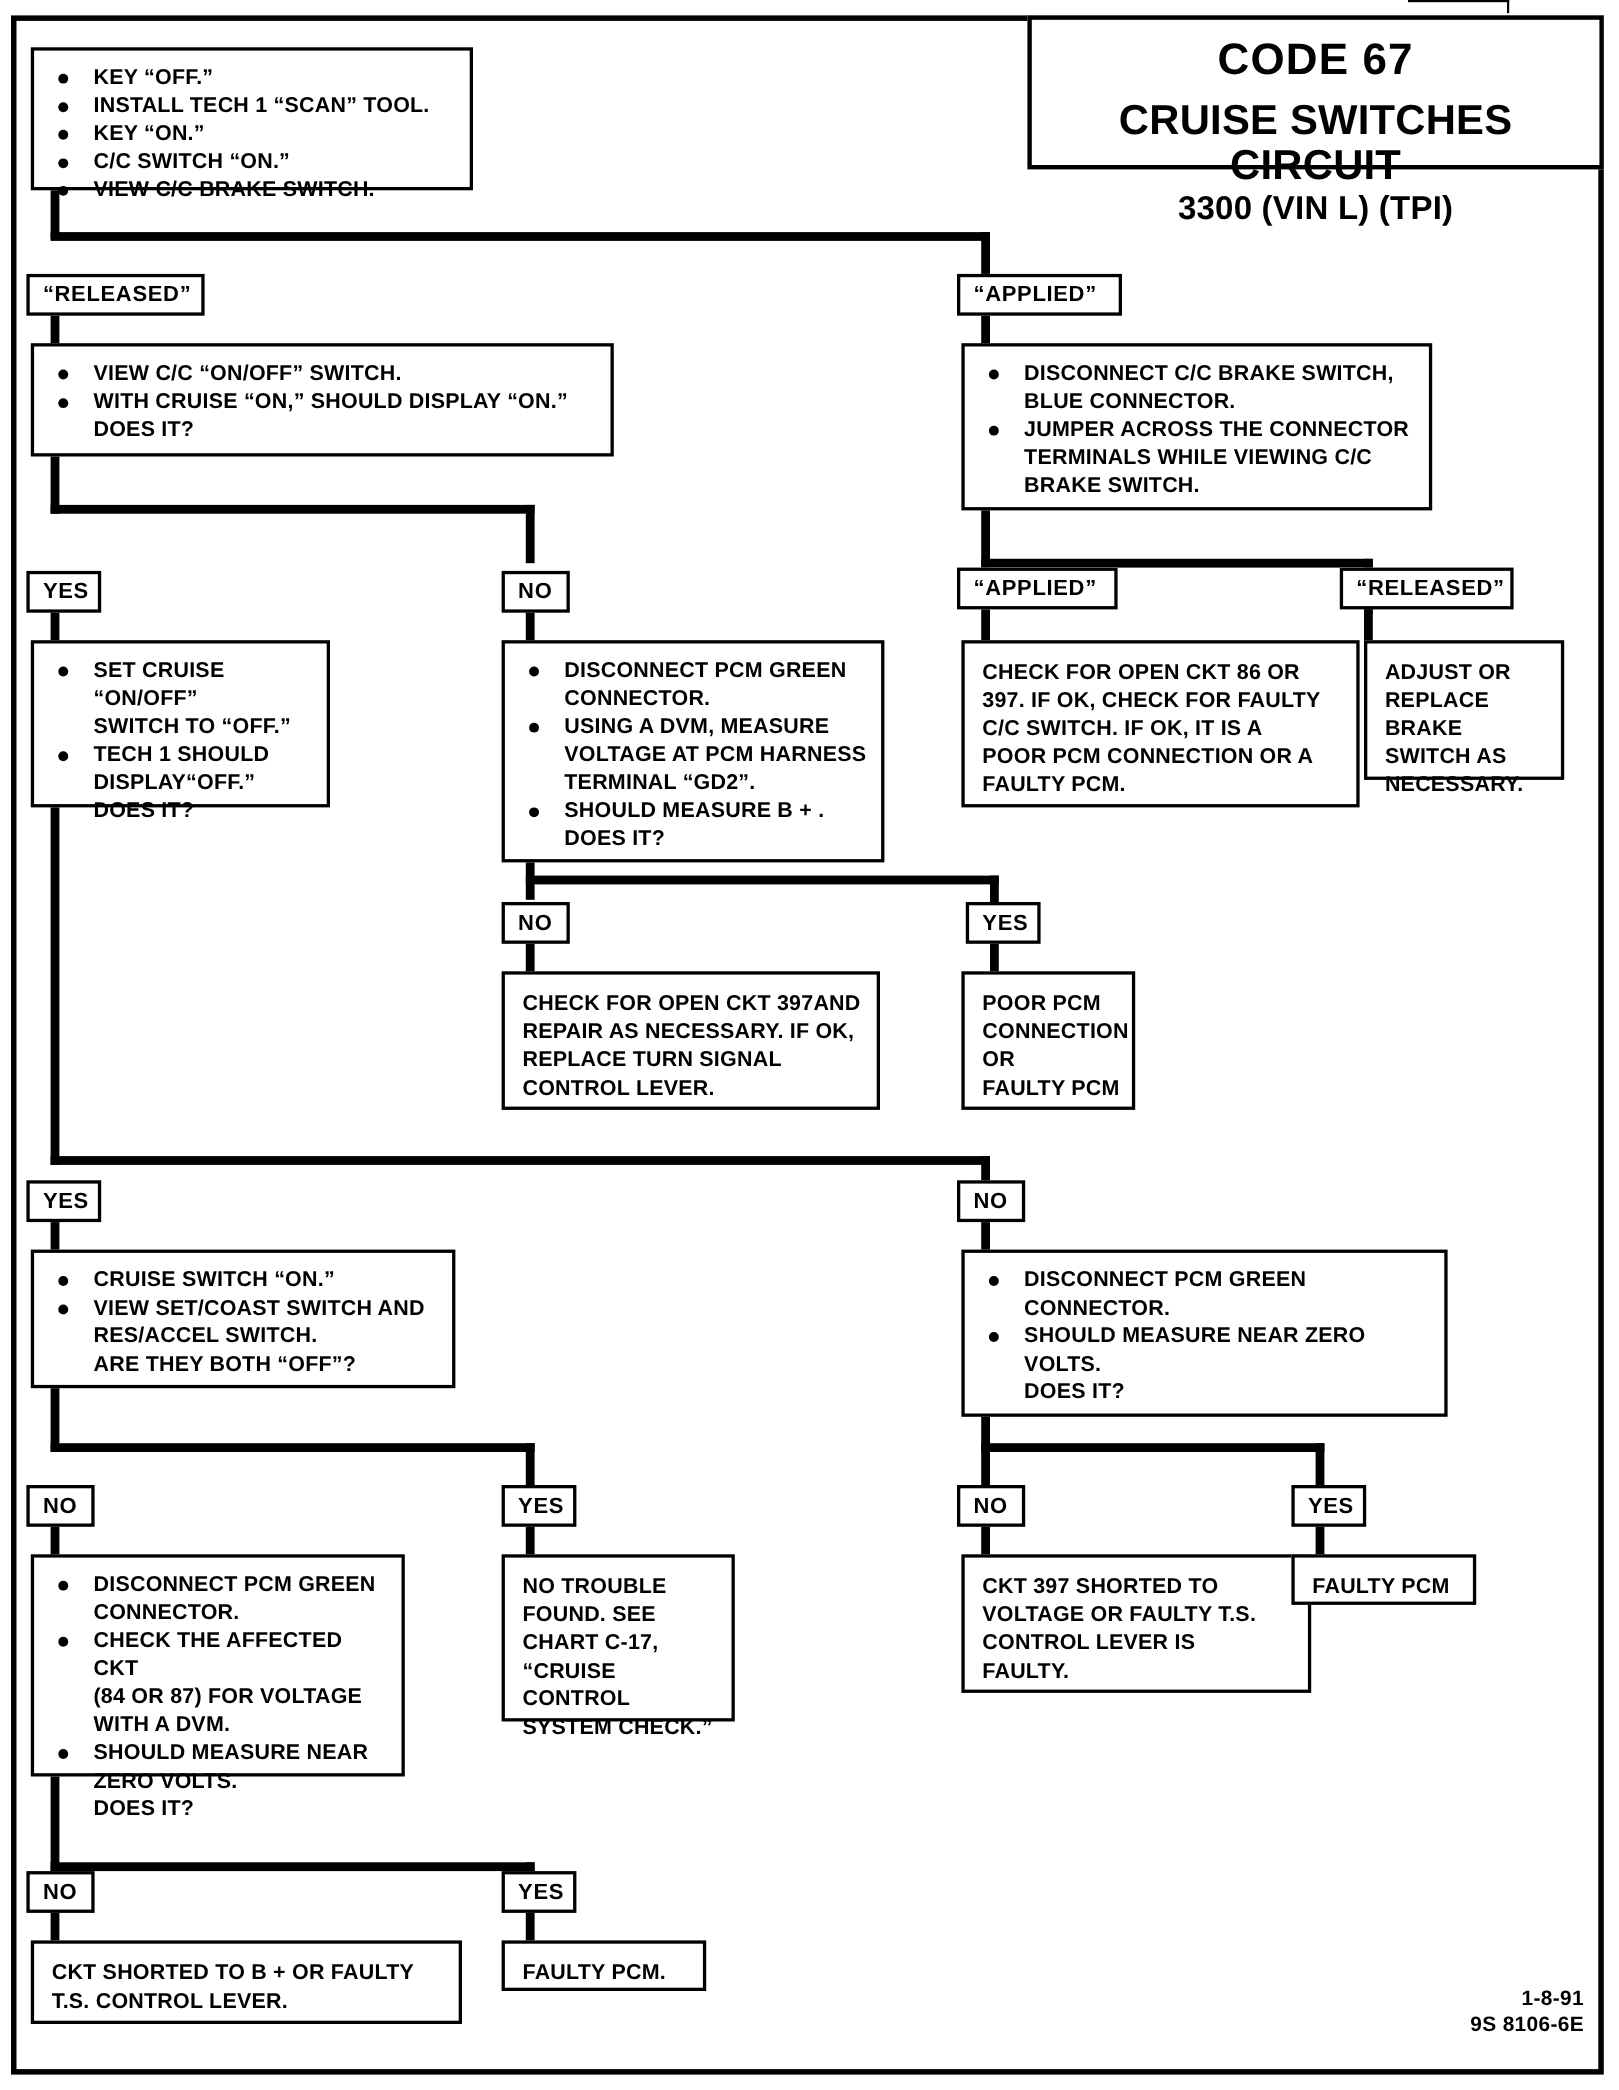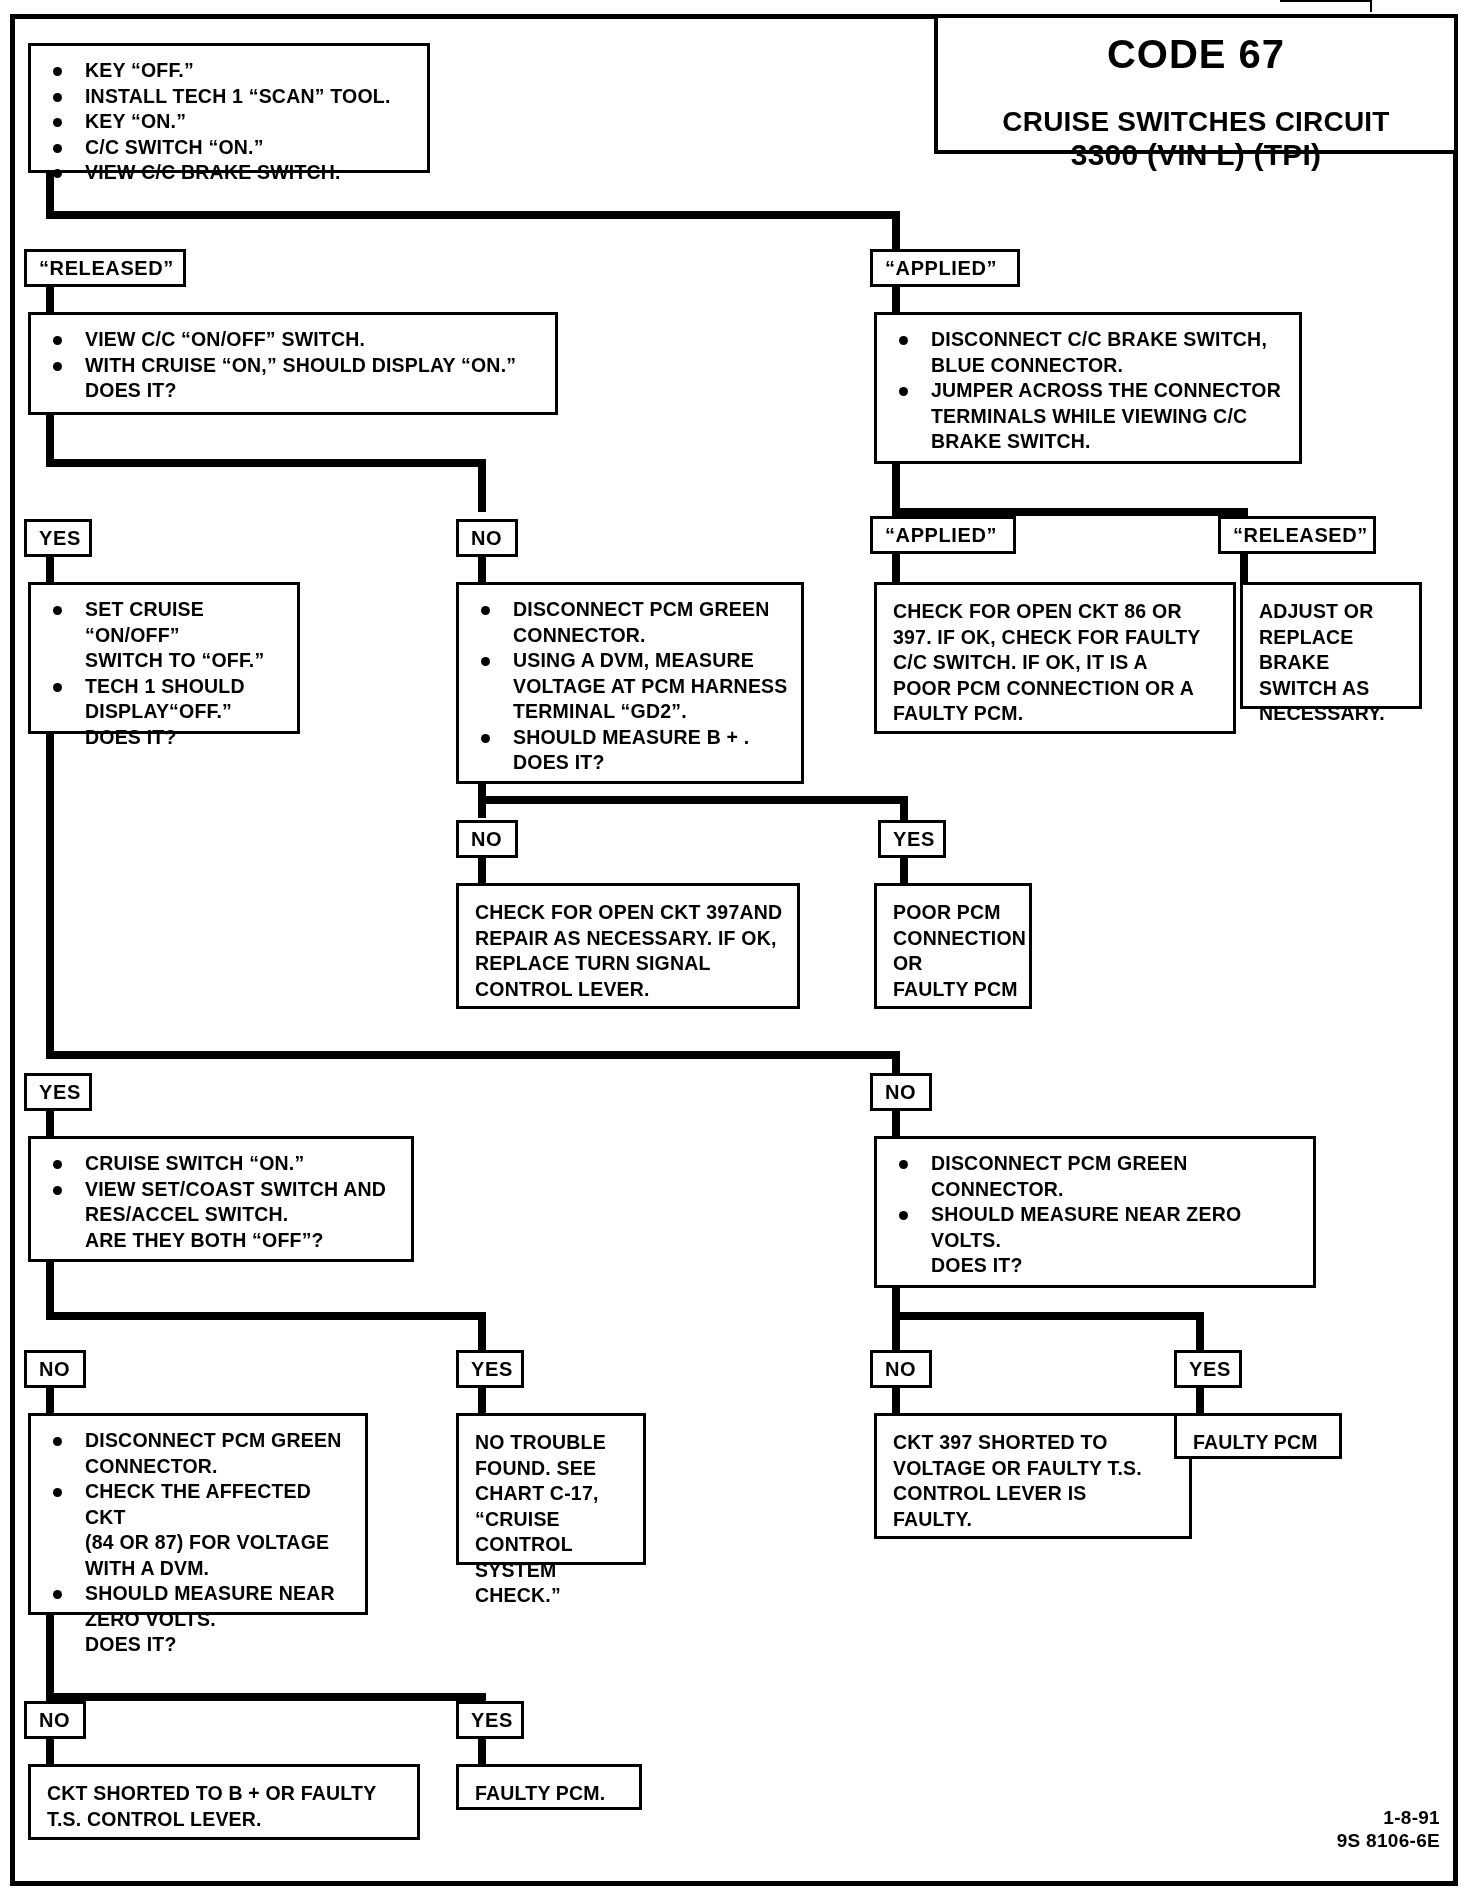--- a/index.html
+++ b/index.html
@@ -90,25 +90,25 @@
     text-align: center;
   }
   .title-code {
     font-size: 40px;
     font-weight: bold;
     letter-spacing: 1px;
     line-height: 1;
     margin-top: 16px;
   }
   .title-sub1 {
-    font-size: 28px;
+    font-size: 38px;
     font-weight: bold;
     letter-spacing: 0.2px;
     line-height: 1.08;
-    margin-top: 33px;
+    margin-top: 16px;
   }
   .title-sub2 {
     font-size: 30px;
     font-weight: bold;
     letter-spacing: 0.2px;
     line-height: 1.08;
     margin-top: 2px;
   }
   
   .ln {
@@ -393,21 +393,21 @@
         <span class="cont">WITH A DVM.</span>
       </li>
       <li>
         <span class="cont">SHOULD MEASURE NEAR</span>
         <span class="cont">ZERO VOLTS.</span>
         <span class="cont">DOES IT?</span>
       </li>
     </ul>
   </div>
 
-  <div class="box textbox plain" style="left:456px; top:1413px; width:190px; height:152px;">
+  <div class="box textbox plain" style="left:456px; top:1413px; width:212px; height:152px;">
     <div class="plainlines">
       <div>NO TROUBLE</div>
       <div>FOUND.  SEE</div>
       <div>CHART C-17,</div>
       <div>“CRUISE CONTROL</div>
       <div>SYSTEM CHECK.”</div>
     </div>
   </div>
 
   <div class="box textbox plain" style="left:874px; top:1413px; width:318px; height:126px;">

